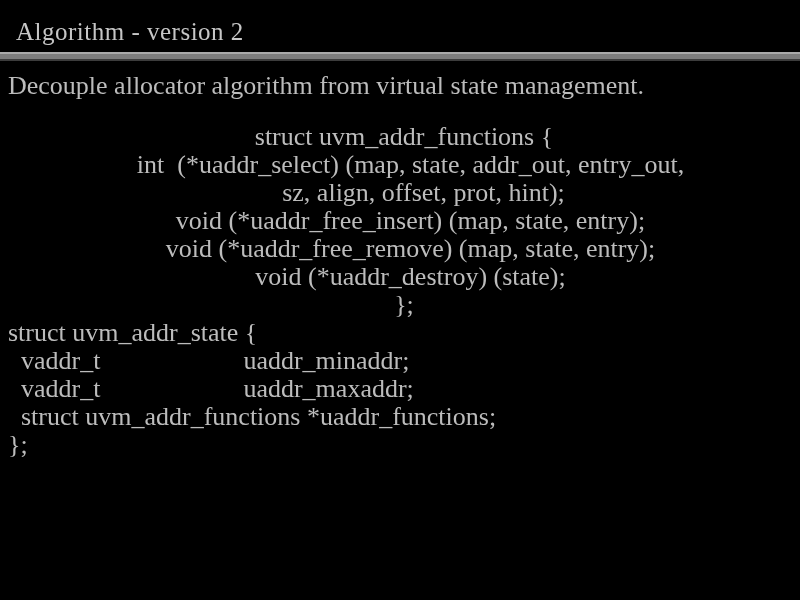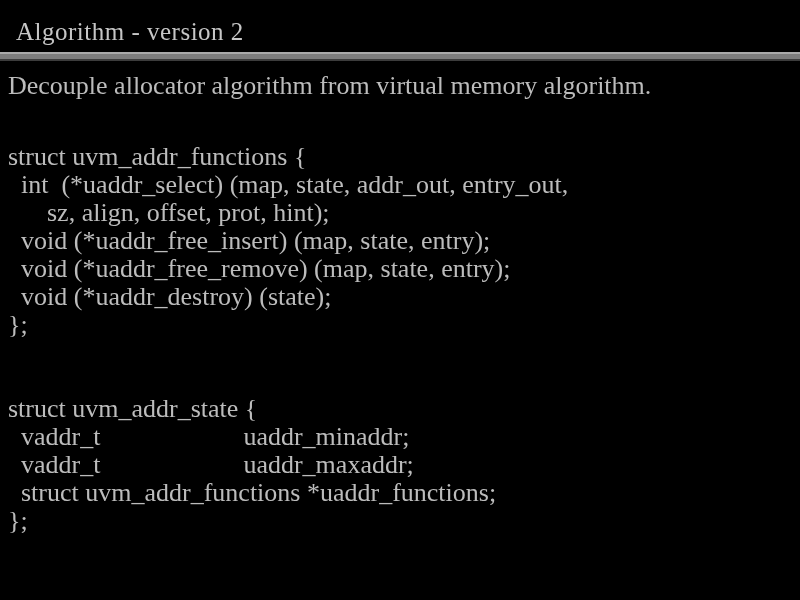--- a/index.html
+++ b/index.html
@@ -47,30 +47,30 @@
     white-space: nowrap;
   }
   pre.code {
     margin: 0 0 0 8px;
     font-family: "Liberation Serif", serif;
     font-size: 26px;
     line-height: 28px;
     color: var(--text-color, #bcbcbc);
     white-space: pre;
   }
-  pre.code.block-1 { margin-top: 42px; }
-  pre.code.block-2 { margin-top: 56px; }
+  pre.code.block-1 { margin-top: 22px; text-align: center; }
+  pre.code.block-2 { }
 </style>
 </head>
 <body>
 
 <div class="slide">
   <h1 class="slide-title">Algorithm - version 2</h1>
   <div class="title-rule"></div>
-  <p class="slide-subtitle">Decouple allocator algorithm from virtual memory algorithm.</p>
+  <p class="slide-subtitle">Decouple allocator algorithm from virtual state management.</p>
   <pre class="code block-1">struct uvm_addr_functions {
   int  (*uaddr_select) (map, state, addr_out, entry_out,
       sz, align, offset, prot, hint);
   void (*uaddr_free_insert) (map, state, entry);
   void (*uaddr_free_remove) (map, state, entry);
   void (*uaddr_destroy) (state);
 };</pre>
   <pre class="code block-2">struct uvm_addr_state {
   vaddr_t                      uaddr_minaddr;
   vaddr_t                      uaddr_maxaddr;

